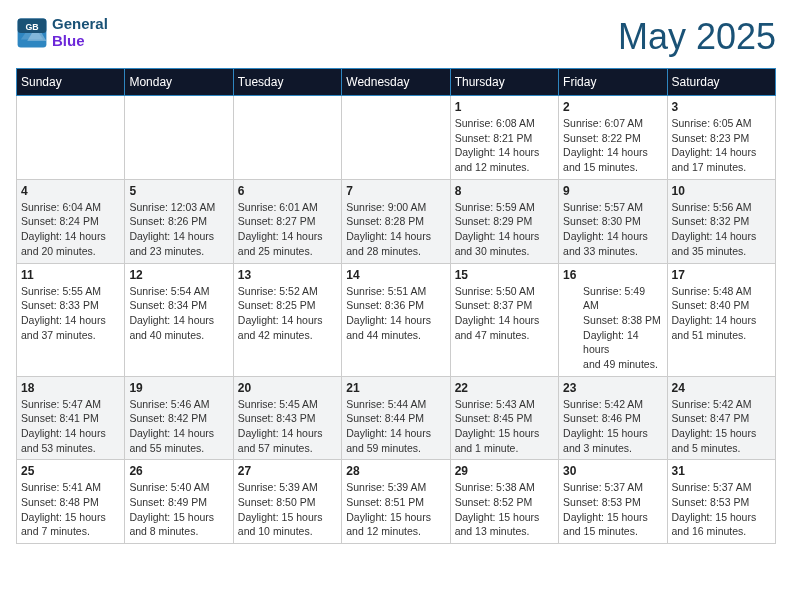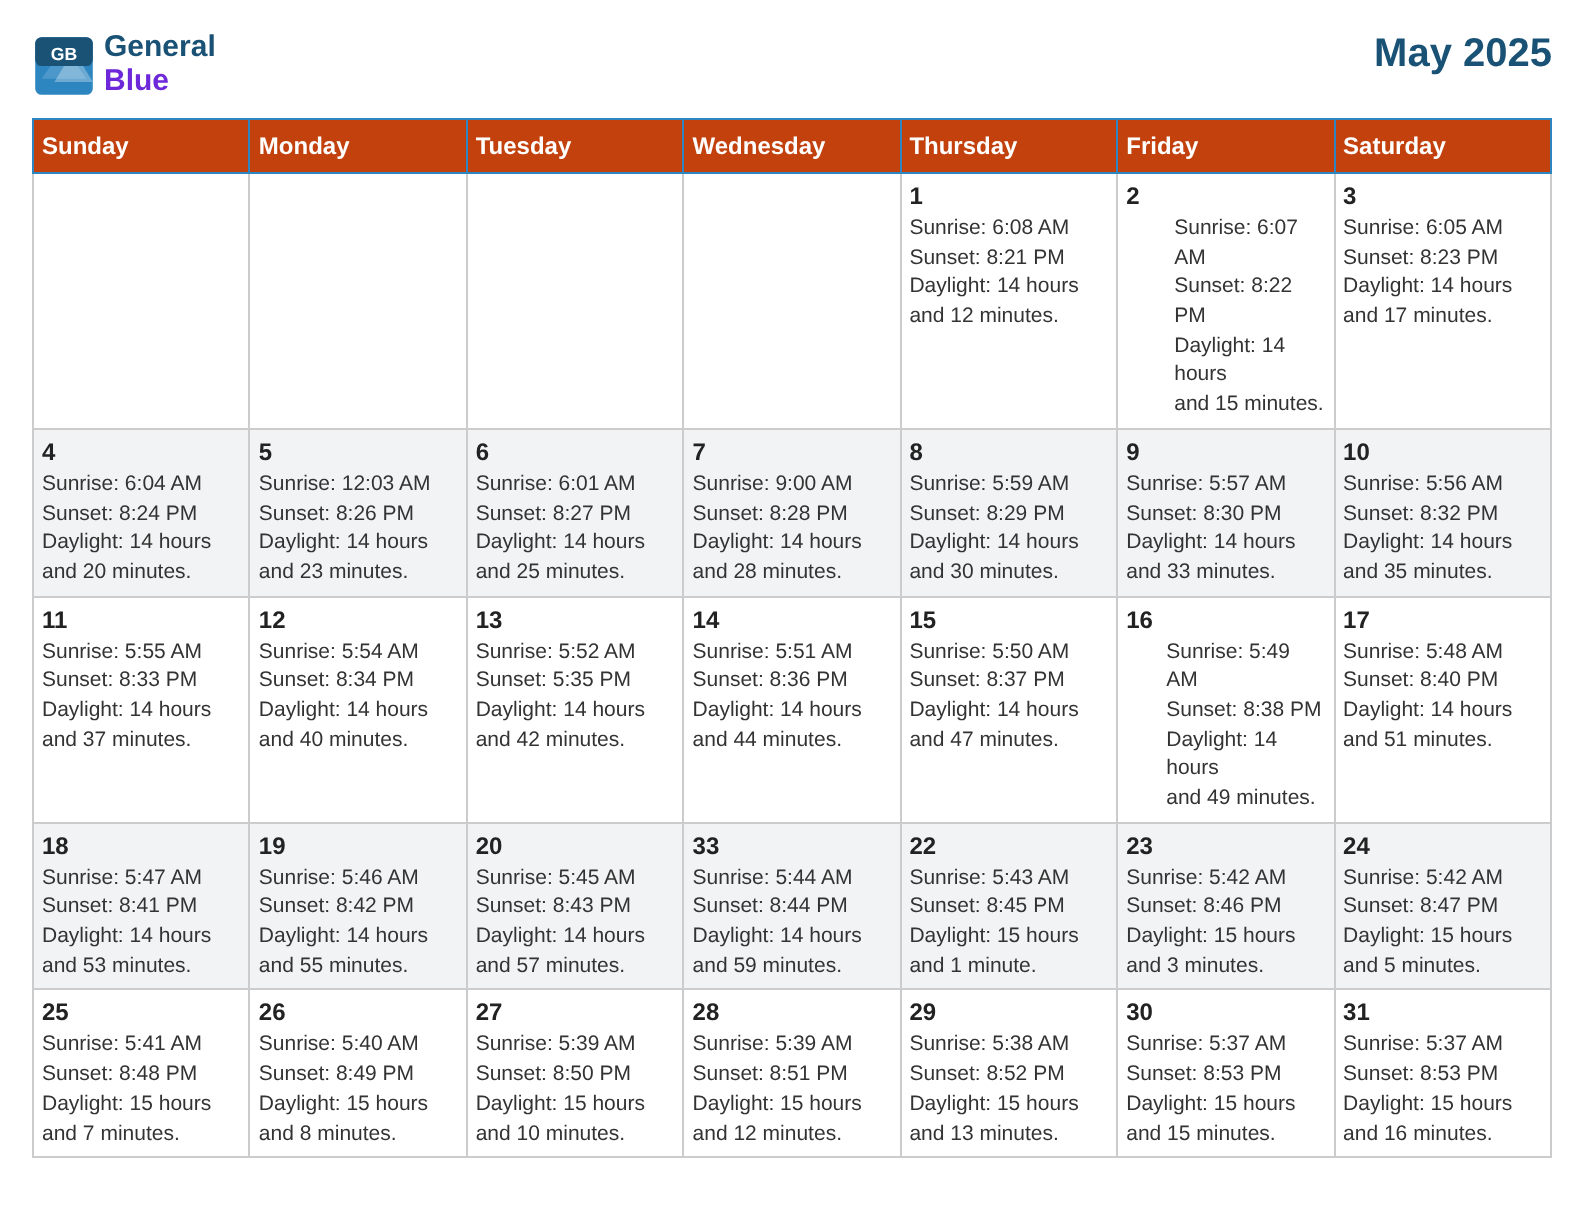--- a/index.html
+++ b/index.html
@@ -28,40 +28,40 @@
       line-height: 1.1;
     }
     .logo-icon {
       width: 32px;
       height: 32px;
     }
     .title-block {
       text-align: right;
     }
     .month-title {
-      font-size: 20px;
+      font-size: 36px;
       color: #1a5276;
-      font-weight: bold;
+      font-weight: normal;
     }
     .subtitle {
       font-size: 14px;
       color: #333;
     }
     .calendar {
       width: 100%;
       border-collapse: collapse;
       font-size: 11px;
     }
     .calendar thead th {
-      background: #c2410c;
+      background: #0f172a;
       color: #fff;
       padding: 6px 4px;
       text-align: left;
       font-size: 12px;
-      font-weight: bold;
+      font-weight: normal;
       border: 1px solid #2e86c1;
     }
     .calendar tbody td {
       border: 1px solid #ccc;
       vertical-align: top;
       padding: 4px;
       width: 108px;
       min-height: 80px;
       height: 80px;
       background: #fff;
@@ -126,21 +126,21 @@
         <td class="empty"></td>
         <td>
           <div class="day-number">1</div>
           <div class="day-info" style="white-space: pre-line;">Sunrise: 6:08 AM
 Sunset: 8:21 PM
 Daylight: 14 hours
 and 12 minutes.</div>
         </td>
         <td>
           <div class="day-number">2</div>
-          <div class="day-info" style="white-space: pre-line; margin-left: 24px;">Sunrise: 6:07 AM
+          <div class="day-info" style="white-space: pre-line;">Sunrise: 6:07 AM
 Sunset: 8:22 PM
 Daylight: 14 hours
 and 15 minutes.</div>
         </td>
         <td>
           <div class="day-number">3</div>
           <div class="day-info" style="white-space: pre-line;">Sunrise: 6:05 AM
 Sunset: 8:23 PM
 Daylight: 14 hours
 and 17 minutes.</div>
@@ -208,21 +208,21 @@
         <td>
           <div class="day-number">12</div>
           <div class="day-info" style="white-space: pre-line;">Sunrise: 5:54 AM
 Sunset: 8:34 PM
 Daylight: 14 hours
 and 40 minutes.</div>
         </td>
         <td>
           <div class="day-number">13</div>
           <div class="day-info" style="white-space: pre-line;">Sunrise: 5:52 AM
-Sunset: 5:35 PM
+Sunset: 8:25 PM
 Daylight: 14 hours
 and 42 minutes.</div>
         </td>
         <td>
           <div class="day-number">14</div>
           <div class="day-info" style="white-space: pre-line;">Sunrise: 5:51 AM
 Sunset: 8:36 PM
 Daylight: 14 hours
 and 44 minutes.</div>
         </td>
@@ -264,21 +264,21 @@
 and 55 minutes.</div>
         </td>
         <td>
           <div class="day-number">20</div>
           <div class="day-info" style="white-space: pre-line;">Sunrise: 5:45 AM
 Sunset: 8:43 PM
 Daylight: 14 hours
 and 57 minutes.</div>
         </td>
         <td>
-          <div class="day-number">33</div>
+          <div class="day-number">21</div>
           <div class="day-info" style="white-space: pre-line;">Sunrise: 5:44 AM
 Sunset: 8:44 PM
 Daylight: 14 hours
 and 59 minutes.</div>
         </td>
         <td>
           <div class="day-number">22</div>
           <div class="day-info" style="white-space: pre-line;">Sunrise: 5:43 AM
 Sunset: 8:45 PM
 Daylight: 15 hours

